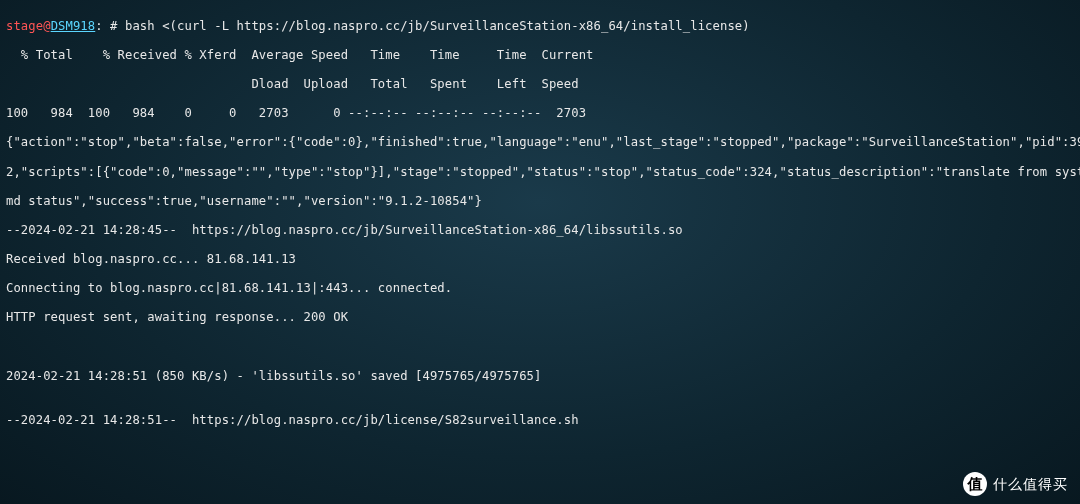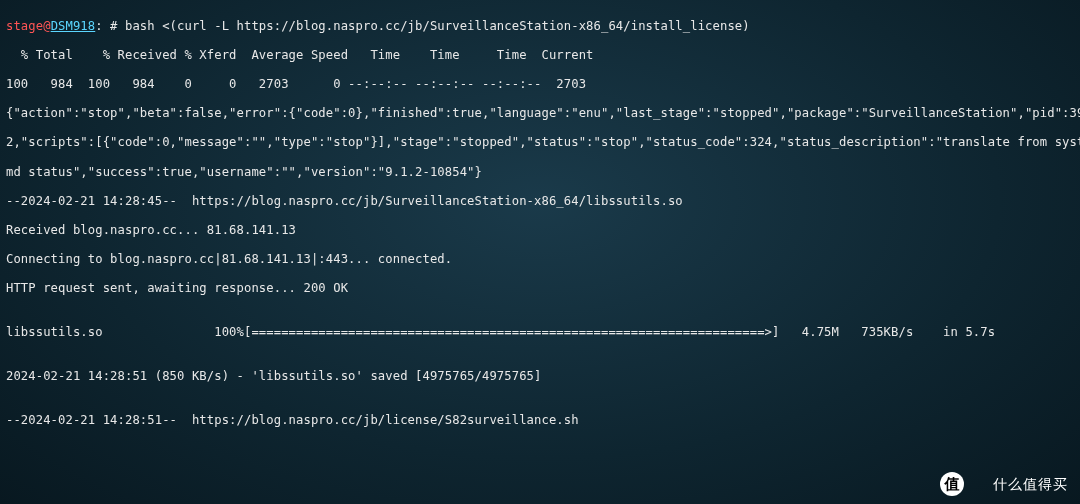--- a/index.html
+++ b/index.html
@@ -6,38 +6,38 @@
     background:radial-gradient(ellipse at 50% 40%,#1a3a4a 0%,#0e2530 60%,#081820 100%);
     font-family:Consolas,Menlo,"DejaVu Sans Mono",monospace;font-size:12.2px;
     line-height:14.6px;color:#e8e8e8;}
   .term{padding:4px 6px;white-space:pre;letter-spacing:0.1px;}
   .red{color:#ff5555;}
   .cyan{color:#5bd6ff;text-decoration:underline;}
   .prompt{color:#e8e8e8;}
   .watermark{position:absolute;right:12px;bottom:8px;display:flex;align-items:center;gap:6px;font-family:sans-serif;}
   .wm-circ{width:24px;height:24px;border-radius:50%;background:#fff;color:#000;
     font-size:15px;font-weight:700;display:flex;align-items:center;justify-content:center;}
-  .wm-txt{color:#fff;font-size:14px;font-weight:500;letter-spacing:1px;margin-left:23px;}
+  .wm-txt{color:#fff;font-size:14px;font-weight:500;letter-spacing:1px;}
 </style>
 </head>
 <body>
 
 <div class="term">
 <div><span class="red">stage</span><span class="red">@</span><span class="cyan">DSM918</span><span class="prompt">:</span><span class="prompt"> # </span><span>bash &lt;(curl -L https://blog.naspro.cc/jb/SurveillanceStation-x86_64/install_license)</span></div>
 <div>  % Total    % Received % Xferd  Average Speed   Time    Time     Time  Current</div>
+<div>                                 Dload  Upload   Total   Spent    Left  Speed</div>
 <div>100   984  100   984    0     0   2703      0 --:--:-- --:--:-- --:--:--  2703</div>
 <div>{"action":"stop","beta":false,"error":{"code":0},"finished":true,"language":"enu","last_stage":"stopped","package":"SurveillanceStation","pid":394</div>
 <div>2,"scripts":[{"code":0,"message":"","type":"stop"}],"stage":"stopped","status":"stop","status_code":324,"status_description":"translate from syste</div>
 <div>md status","success":true,"username":"","version":"9.1.2-10854"}</div>
 <div>--2024-02-21 14:28:45--  https://blog.naspro.cc/jb/SurveillanceStation-x86_64/libssutils.so</div>
 <div>Received blog.naspro.cc... 81.68.141.13</div>
 <div>Connecting to blog.naspro.cc|81.68.141.13|:443... connected.</div>
 <div>HTTP request sent, awaiting response... 200 OK</div>
 <div></div>
-<div>libssutils.so               100%[=====================================================================&gt;]   4.75M   735KB/s    in 5.7s</div>
 <div></div>
 <div>2024-02-21 14:28:51 (850 KB/s) - 'libssutils.so' saved [4975765/4975765]</div>
 <div></div>
 <div>--2024-02-21 14:28:51--  https://blog.naspro.cc/jb/license/S82surveillance.sh</div>
 
 
 
 
 
 <div></div>

